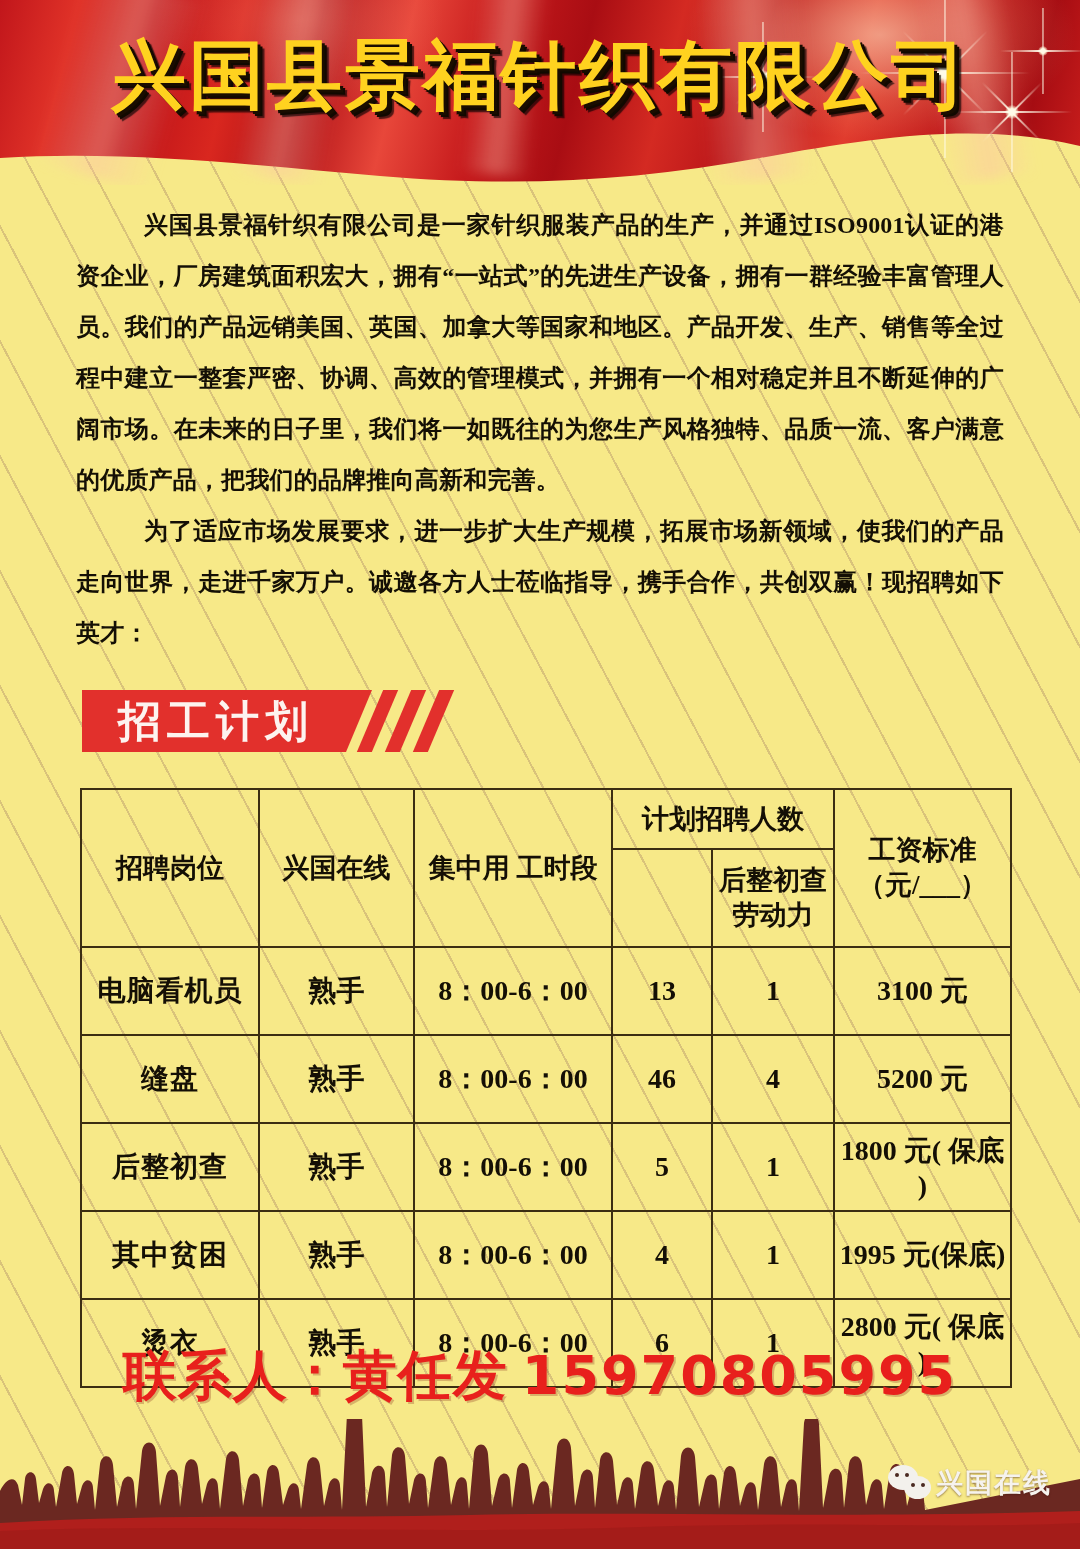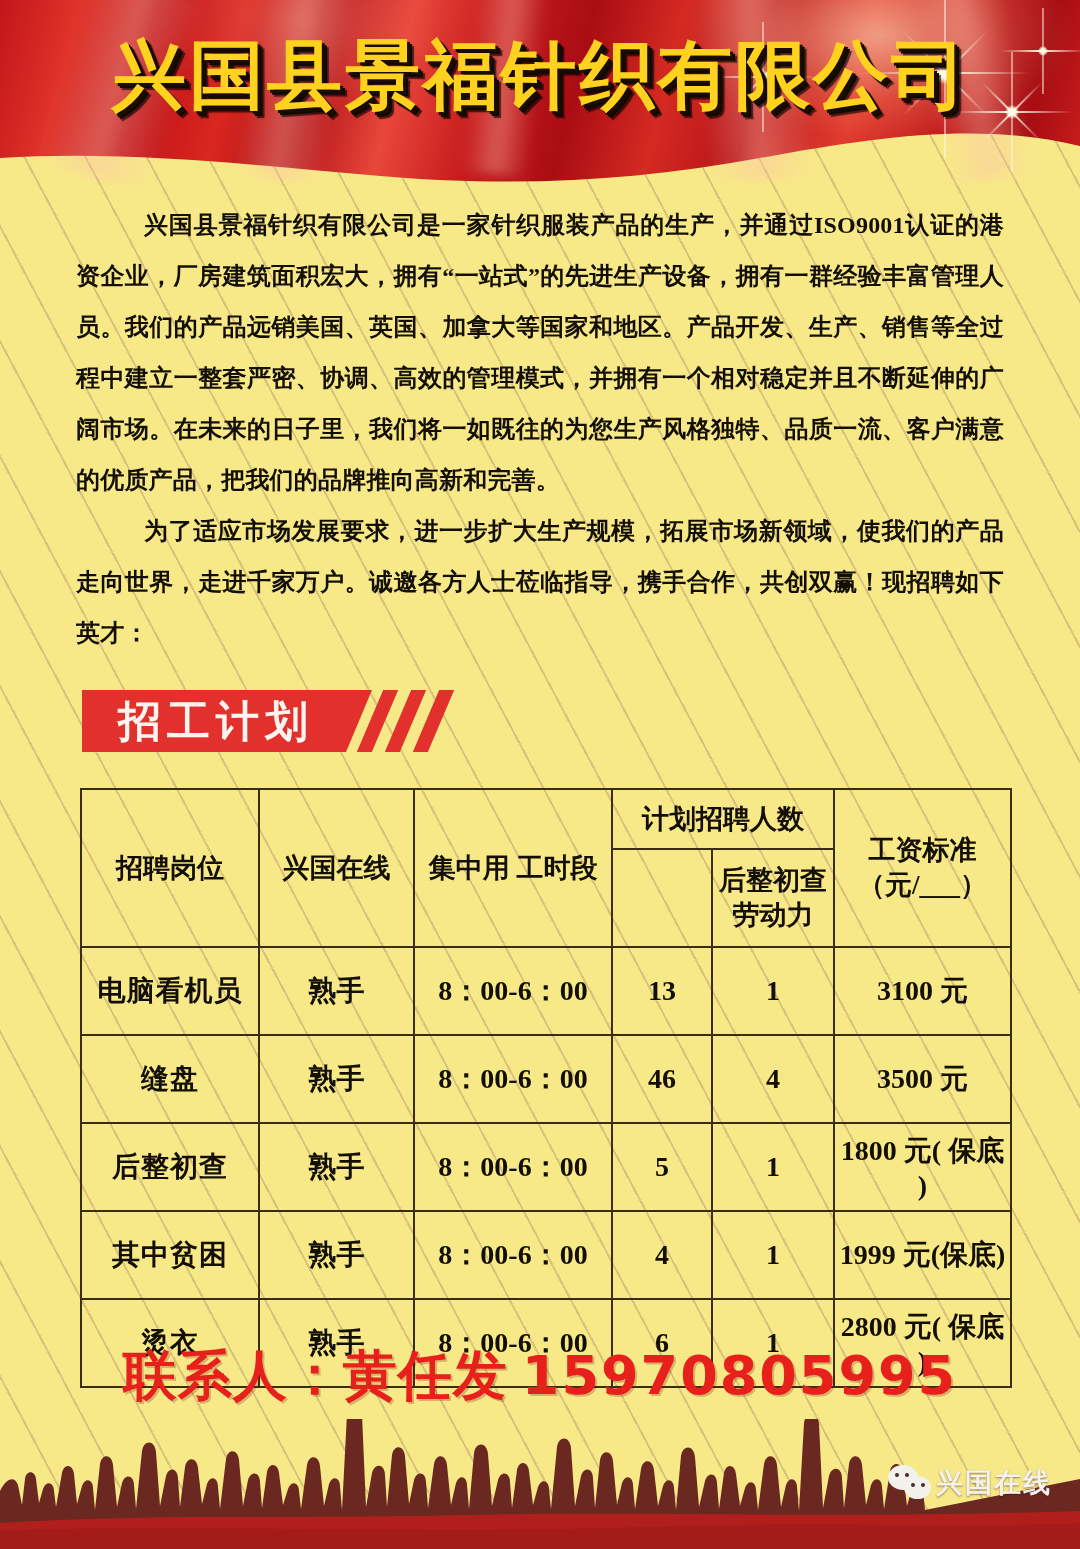--- a/index.html
+++ b/index.html
@@ -373,37 +373,37 @@
         <td>13</td>
         <td>1</td>
         <td>3100 元</td>
       </tr>
       <tr>
         <td class="pos">缝盘</td>
         <td>熟手</td>
         <td>8：00-6：00</td>
         <td>46</td>
         <td>4</td>
-        <td>3500 元</td>
+        <td>5200 元</td>
       </tr>
       <tr>
         <td class="pos">后整初查</td>
         <td>熟手</td>
         <td>8：00-6：00</td>
         <td>5</td>
         <td>1</td>
         <td>1800 元( 保底 )</td>
       </tr>
       <tr>
         <td class="pos">其中贫困</td>
         <td>熟手</td>
         <td>8：00-6：00</td>
         <td>4</td>
         <td>1</td>
-        <td>1999 元(保底)</td>
+        <td>1995 元(保底)</td>
       </tr>
       <tr>
         <td class="pos">烫衣</td>
         <td>熟手</td>
         <td>8：00-6：00</td>
         <td>6</td>
         <td>1</td>
         <td>2800 元( 保底 )</td>
       </tr>
     </tbody>

